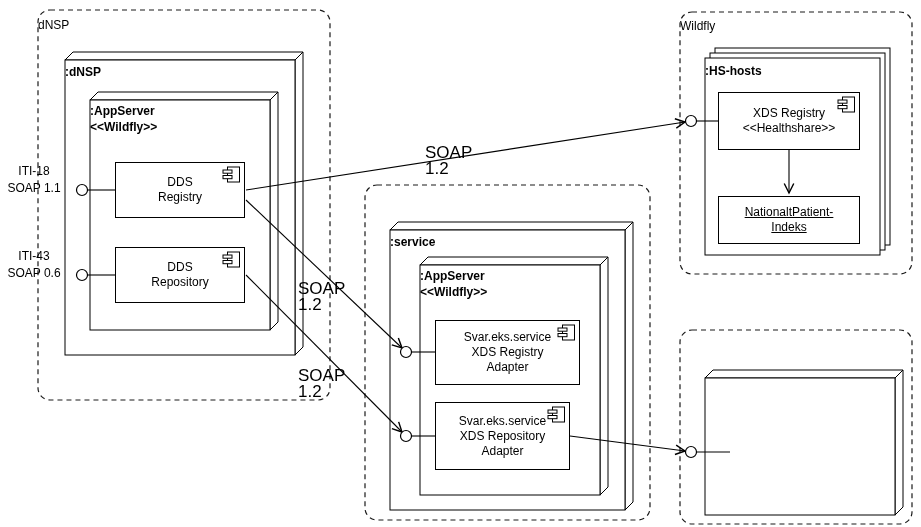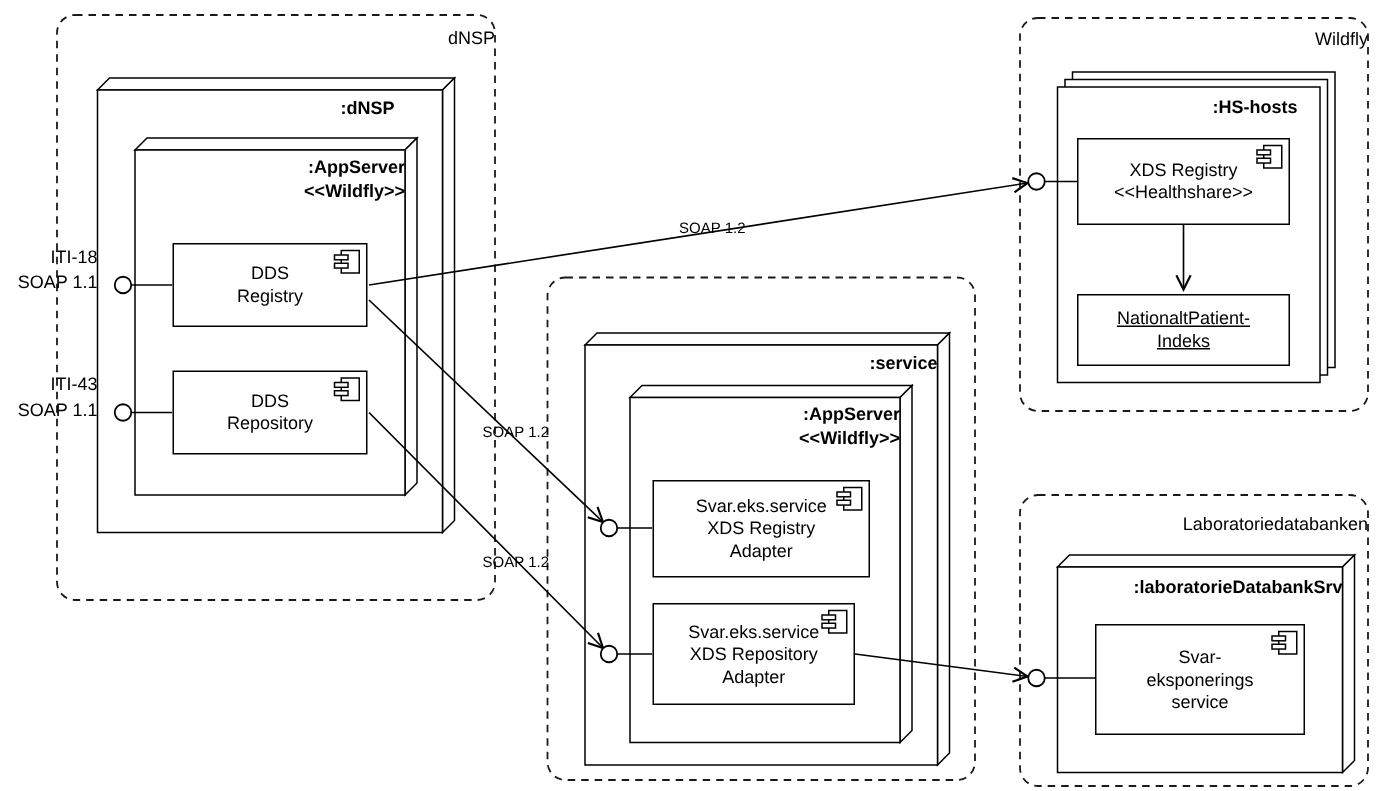--- a/index.html
+++ b/index.html
@@ -5,24 +5,24 @@
   * { margin:0; padding:0; box-sizing:border-box; }
   html,body { background:#fff; }
   body { font-family:"Liberation Sans","DejaVu Sans",sans-serif; color:#000; }
   .stage { position:relative; width:921px; height:527px; background:#fff; overflow:hidden; }
   .layer { position:absolute; left:0; top:0; z-index:1; }
   .dashed { fill:none; stroke:#1a1a1a; stroke-width:1.2; stroke-dasharray:5 4; }
   .node path, .node rect { fill:#fff; stroke:#000; stroke-width:1; }
   .conn { stroke:#000; stroke-width:1.1; fill:none; }
   .lolli line { stroke:#000; stroke-width:1.1; }
   .lolli circle { fill:#fff; stroke:#000; stroke-width:1.2; }
-  .lbl { position:absolute; z-index:2; font-size:12px; text-align:right; white-space:pre-line; line-height:16px; }
+  .lbl { position:absolute; z-index:2; font-size:12px; text-align:left; white-space:pre-line; line-height:16px; }
   .bold { font-weight:bold; }
-  .leftal { text-align:right; line-height:17px; }
-  .soap { font-size:10px; }
+  .leftal { text-align:center; line-height:17px; }
+  .soap { font-size:17px; }
   .component { position:absolute; z-index:2; background:#fff; border:1px solid #000;
                display:flex; align-items:center; justify-content:center; text-align:center;
                font-weight:normal; font-size:12px; line-height:15px; white-space:pre-line; }
   .comp-icon { position:absolute; top:3px; right:3px; line-height:0; }
   .underline { text-decoration:underline; }
 </style>
 </head>
 <body>
 
 <div class="stage">
@@ -102,35 +102,33 @@
       <circle cx="406" cy="436" r="5.5"></circle>
     </g>
     <g class="lolli">
       <line x1="696" y1="452" x2="730" y2="452"></line>
       <circle cx="691" cy="452" r="5.5"></circle>
     </g>
   </svg>
 
   <div class="lbl" style="left:38px;top:17px;width:292px">dNSP</div>
   <div class="lbl" style="left:680px;top:18px;width:232px">Wildfly</div>
-  <div class="lbl" style="left:680px;top:341px;width:232px">Laboratoriedatabanken</div>
 
   <div class="lbl bold" style="left:65px;top:64px;width:198px">:dNSP</div>
   <div class="lbl bold" style="left:90px;top:103px;width:180px">:AppServer
 &lt;&lt;Wildfly&gt;&gt;</div>
   <div class="lbl bold" style="left:705px;top:63px;width:160px">:HS-hosts</div>
   <div class="lbl bold" style="left:390px;top:234px;width:235px">:service</div>
   <div class="lbl bold" style="left:420px;top:268px;width:180px">:AppServer
 &lt;&lt;Wildfly&gt;&gt;</div>
-  <div class="lbl bold" style="left:705px;top:383px;width:190px">:laboratorieDatabankSrv</div>
 
   <div class="lbl leftal" style="left:3px;top:163px;width:62px">ITI-18
 SOAP 1.1</div>
   <div class="lbl leftal" style="left:3px;top:248px;width:62px">ITI-43
-SOAP 1.1</div>
+SOAP 0.6</div>
 
   <div class="lbl soap" style="left:425px;top:145px;width:72px">SOAP 1.2</div>
   <div class="lbl soap" style="left:298px;top:281px;width:68px">SOAP 1.2</div>
   <div class="lbl soap" style="left:298px;top:368px;width:68px">SOAP 1.2</div>
 
   <div class="component" style="left:115px;top:162px;width:130px;height:56px">
     <span class="comp-icon">
       <svg width="19" height="17" viewBox="0 0 19 17">
           <rect x="5.5" y="1" width="12" height="15" fill="#fff" stroke="#000"></rect>
           <rect x="1" y="4" width="9" height="3.2" fill="#fff" stroke="#000"></rect>
@@ -189,26 +187,14 @@
           <rect x="5.5" y="1" width="12" height="15" fill="#fff" stroke="#000"></rect>
           <rect x="1" y="4" width="9" height="3.2" fill="#fff" stroke="#000"></rect>
           <rect x="1" y="9.5" width="9" height="3.2" fill="#fff" stroke="#000"></rect>
         </svg>
     </span>
     <span>Svar.eks.service
 XDS Repository
 Adapter</span>
   </div>
 
-  <div class="component" style="left:730px;top:416px;width:140px;height:74px">
-    <span class="comp-icon">
-      <svg width="19" height="17" viewBox="0 0 19 17">
-          <rect x="5.5" y="1" width="12" height="15" fill="#fff" stroke="#000"></rect>
-          <rect x="1" y="4" width="9" height="3.2" fill="#fff" stroke="#000"></rect>
-          <rect x="1" y="9.5" width="9" height="3.2" fill="#fff" stroke="#000"></rect>
-        </svg>
-    </span>
-    <span>Svar-
-eksponerings
-service</span>
-  </div>
 
 </div>
 
 </body></html>

